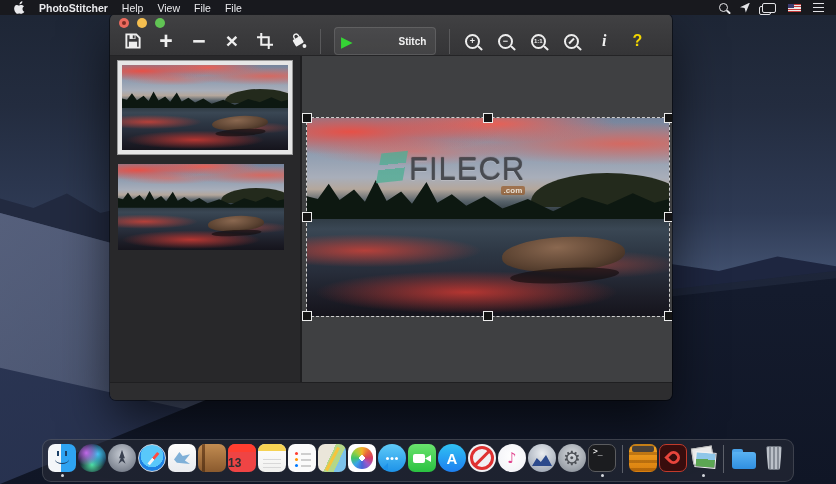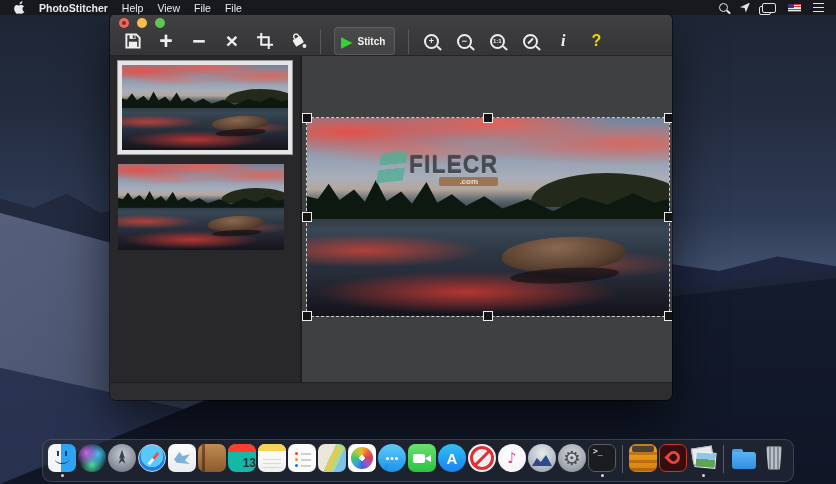--- a/index.html
+++ b/index.html
@@ -51,21 +51,21 @@
   .light-green{background:#61c454;}
   .tools{position:absolute;left:14px;right:8px;bottom:0;height:28px;display:flex;align-items:center;gap:15px;}
   .tbtn{display:flex;align-items:center;justify-content:center;min-width:18px;height:24px;color:#efefef;cursor:default;}
   .g-plus{font-size:23px;font-weight:bold;line-height:20px;}
   .g-minus{font-size:23px;font-weight:bold;line-height:18px;}
   .g-x{font-size:21px;font-weight:bold;line-height:20px;}
   .tb-sep{width:1px;height:25px;background:#59595b;margin:0 -2px;}
   .stitch-btn{display:flex;align-items:center;gap:5px;background:rgba(255,255,255,.07);
     border:1px solid rgba(255,255,255,.12);border-radius:4px;padding:2px 9px 2px 6px;height:22px;}
   .g-play{color:#35d435;font-size:15px;line-height:15px;}
-  .stitch-label{color:#f2f2f2;font-size:10px;font-weight:bold;}
+  .stitch-label{color:#f2f2f2;font-size:10px;font-weight:bold;margin-left:41px;}
   .magbtn{position:relative;width:15px;height:15px;border:2px solid #ededed;border-radius:50%;
     display:flex;align-items:center;justify-content:center;box-sizing:border-box;}
   .magbtn::after{content:'';position:absolute;width:6px;height:2.4px;background:#ededed;border-radius:1px;
     right:-5px;bottom:-3px;transform:rotate(42deg);}
   .magbtn .inner{font-size:9px;font-weight:bold;color:#ededed;line-height:9px;}
   .magbtn .inner.small{font-size:6px;letter-spacing:0;}
   .magbtn .diag{width:7px;height:1.8px;background:#ededed;transform:rotate(-45deg);}
   .g-info{font-family:"Liberation Serif",serif;font-style:italic;font-weight:bold;font-size:16px;color:#f2f2f2;}
   .g-help{font-size:16px;font-weight:bold;color:#f2d600;}
 
@@ -99,24 +99,24 @@
   .stitched{position:absolute;left:5px;top:62px;width:362px;height:198px;}
   .stitched .photo{position:absolute;inset:0;}
   .ants{position:absolute;inset:-1px;border:1px dashed #cfcfcf;pointer-events:none;}
   .handle{position:absolute;width:10px;height:10px;background:#141414;border:1.5px solid #ececec;box-sizing:border-box;}
 
   
   .watermark{position:absolute;left:72px;top:34px;display:flex;align-items:flex-start;gap:4px;opacity:.9;}
   .wm-icon{width:26px;height:30px;background:linear-gradient(180deg,#4fae94 0 40%,transparent 40% 56%,#4fae94 56% 100%);
     transform:skewX(-16deg) rotate(-6deg);opacity:.85;}
   .wm-text{display:flex;flex-direction:column;align-items:flex-end;}
-  .wm-title{font-size:23px;font-weight:bold;letter-spacing:1px;color:#3f4146;
+  .wm-title{font-size:31px;font-weight:normal;letter-spacing:1px;color:#3f4146;
     text-shadow:0 1px 0 rgba(255,255,255,.18),0 -1px 1px rgba(0,0,0,.6);}
   .wm-sub{font-size:8px;font-weight:bold;color:#f0e6d8;background:rgba(150,90,40,.75);
-    padding:0 20px;border-radius:2px;margin-top:-2px;}
+    padding:0 3px;border-radius:2px;margin-top:-2px;}
 
   .statusbar{height:17px;flex:0 0 17px;background:#2d2d2f;border-top:1px solid #1f1f21;}
 
   
   .dock{position:absolute;left:50%;transform:translateX(-50%);bottom:2px;height:38px;
     background:rgba(42,46,56,.55);border:1px solid rgba(255,255,255,.14);border-radius:9px;
     display:flex;align-items:flex-start;padding:3px 4px 0;z-index:40;}
   .dock-item{position:relative;width:30px;height:34px;display:flex;justify-content:center;}
   .di{position:relative;width:28px;height:28px;border-radius:7px;margin-top:1px;
     display:flex;align-items:center;justify-content:center;overflow:hidden;box-sizing:border-box;}
@@ -136,21 +136,21 @@
     clip-path:polygon(50% 4%,66% 52%,57% 52%,70% 82%,50% 66%,30% 82%,43% 52%,34% 52%);}
   .i-safari{border-radius:50%;background:radial-gradient(circle at 50% 42%,#59c8fa 0 56%,#1d80e2 58% 100%);border:1px solid #ccd4dd;}
   .i-safari::after{content:'';position:absolute;left:12.5px;top:6px;width:2.6px;height:15px;
     background:linear-gradient(180deg,#ff4b43 0 50%,#f4f4f4 50% 100%);transform:rotate(40deg);}
   .i-mail{background:linear-gradient(180deg,#fdfdfd,#e9ebef);}
   .i-mail::after{content:'';position:absolute;left:6px;top:8px;width:16px;height:12px;background:#7fb0d8;
     clip-path:polygon(0 62%,34% 0,54% 34%,100% 18%,68% 70%,100% 100%,18% 90%);}
   .i-contacts{background:linear-gradient(180deg,#c28c51,#8a5a2e);}
   .i-contacts::before{content:'';position:absolute;left:4px;top:0;bottom:0;width:3px;
     background:linear-gradient(180deg,#7c4e26,#5e3a1a);}
-  .i-calendar{background:#14b8a6;flex-direction:column;display:flex;align-items:flex-end;border-radius:8px;}
+  .i-calendar{background:#ef4444;flex-direction:column;display:flex;align-items:flex-start;}
   .i-calendar::before{content:'';position:absolute;left:0;right:0;top:0;height:8px;background:#ff3e30;}
   .cal-day{position:relative;margin-top:9px;font-size:12px;font-weight:bold;color:#2f2f33;line-height:12px;}
   .i-notes{background:linear-gradient(180deg,#ffffff,#f0f0ee);}
   .i-notes::before{content:'';position:absolute;left:0;right:0;top:0;height:7px;background:#f6d354;}
   .i-notes::after{content:'';position:absolute;left:5px;right:5px;top:12px;height:12px;
     background:repeating-linear-gradient(180deg,transparent 0 3px,#d8d8d8 3px 4px);}
   .i-reminders{background:#fbfbfb;}
   .i-reminders::before{content:'';position:absolute;left:7px;top:8px;width:3.4px;height:3.4px;border-radius:50%;
     background:#ff3b30;box-shadow:0 6px 0 #ff9500,0 12px 0 #007aff;}
   .i-reminders::after{content:'';position:absolute;left:13px;top:9px;width:10px;height:14px;

